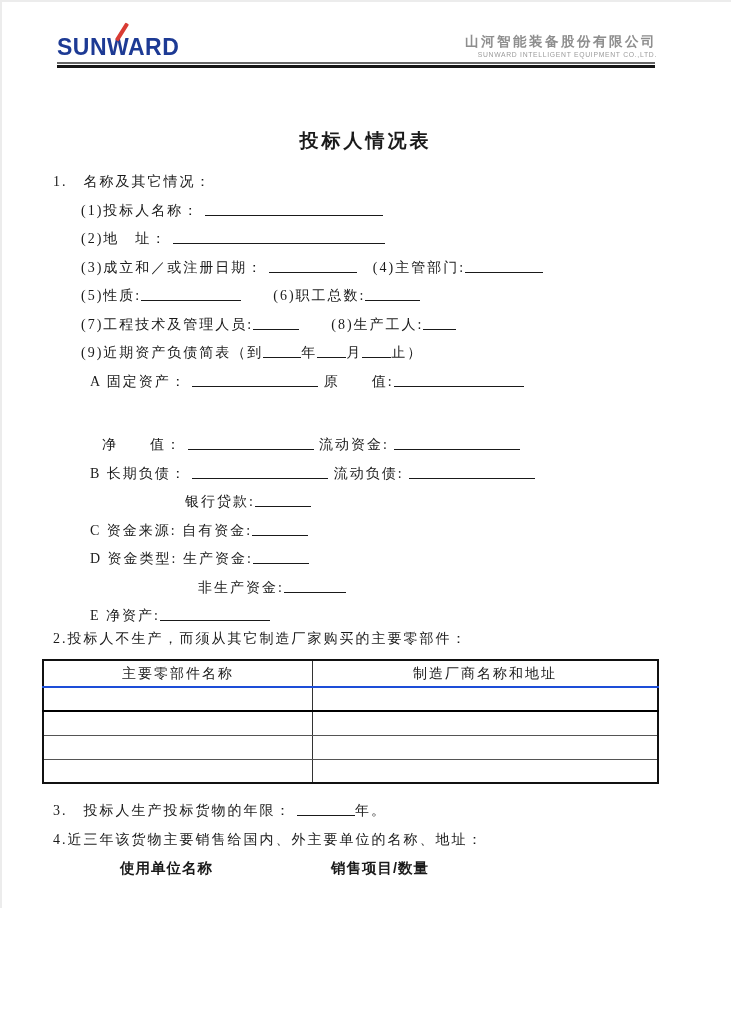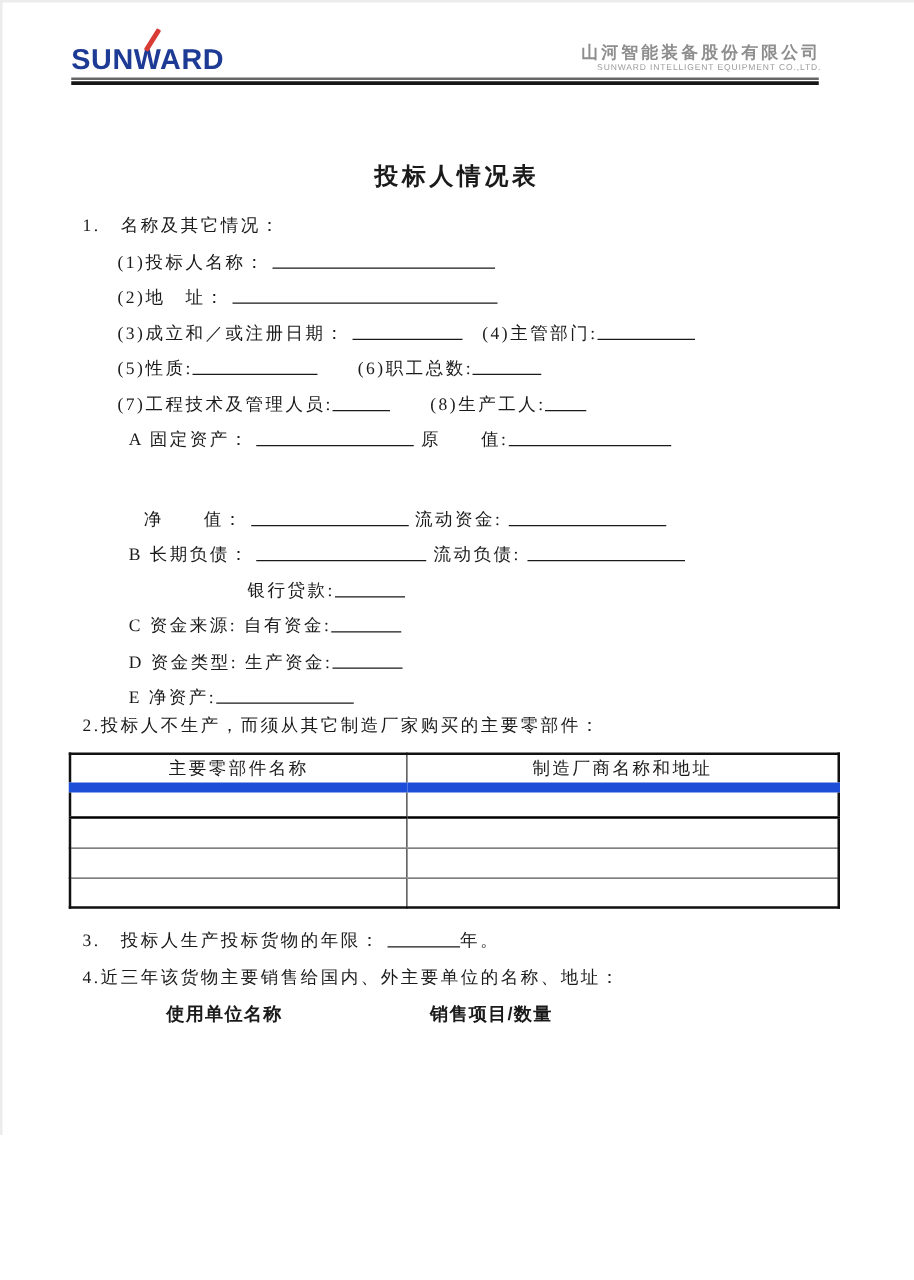--- a/index.html
+++ b/index.html
@@ -46,21 +46,21 @@
   .attachment-heading {
     position:absolute; top:76px; left:66px;
     font-weight:bold; font-size:15.5px; letter-spacing:1.5px;
   }
   
   .doc-title {
     position:absolute; top:128px; left:0; width:731px;
     text-align:center; font-weight:bold; font-size:19px; letter-spacing:3px;
   }
   
-  .content { position:absolute; top:168px; left:55px; width:617px; }
+  .content { position:absolute; top:168px; left:42px; width:617px; }
   .fline {
     height:28.5px; line-height:28.5px;
     font-size:14px; letter-spacing:2px; white-space:nowrap;
   }
   .ind-0 { padding-left:11px; }
   .ind-1 { padding-left:39px; }
   .ind-2 { padding-left:48px; }
   .ind-3 { padding-left:60px;margin-top:35px; }
   .ind-4 { padding-left:143px; }
   .ind-5 { padding-left:156px; }
@@ -70,21 +70,21 @@
     vertical-align:baseline; margin-bottom:-1px;
   }
   .before-lines .fline:last-child { margin-top:-6px; }
   
   .parts-table {
     width:617px; border-collapse:collapse; margin-top:6px;
     border:2.5px solid #111;
   }
   .parts-table th {
     font-weight:normal; font-size:14px; letter-spacing:2px;
-    height:27px; border-bottom:8px solid #1d4ed8;
+    height:27px; border-bottom:2px solid #1d4ed8;
   }
   .parts-table th + th, .parts-table td + td { border-left:1.5px solid #333; }
   .parts-table td { height:24px; }
   .parts-table tr.empty-row td { border-bottom:1.5px solid #555; }
   .parts-table tr.empty-row:first-of-type td { border-bottom:2.5px solid #000; }
   .parts-table tr.empty-row:last-of-type td { border-bottom:none; }
   
   .after-lines { margin-top:12px;font-family:Liberation Serif, serif; }
   .after-lines .fline { height:29px; line-height:29px; }
   .sales-columns {
@@ -121,26 +121,28 @@
   <div class="doc-title">投标人情况表</div>
 
   <div class="content">
     <div class="before-lines" id="form-lines">
         <div class="fline ind-0"><span>1.　名称及其它情况：</span></div>
         <div class="fline ind-1"><span>(1)投标人名称： </span><span class="blank" style="width: 178px;"></span></div>
         <div class="fline ind-1"><span>(2)地　址： </span><span class="blank" style="width: 212px;"></span></div>
         <div class="fline ind-1"><span>(3)成立和／或注册日期： </span><span class="blank" style="width: 88px;"></span><span>　(4)主管部门:</span><span class="blank" style="width: 78px;"></span></div>
         <div class="fline ind-1"><span>(5)性质:</span><span class="blank" style="width: 100px;"></span><span>　　(6)职工总数:</span><span class="blank" style="width: 55px;"></span></div>
         <div class="fline ind-1"><span>(7)工程技术及管理人员:</span><span class="blank" style="width: 46px;"></span><span>　　(8)生产工人:</span><span class="blank" style="width: 33px;"></span></div>
+        <div class="fline ind-1"><span>(9)近期资产负债简表（到</span><span class="blank" style="width: 38px;"></span><span>年</span><span class="blank" style="width: 29px;"></span><span>月</span><span class="blank" style="width: 29px;"></span><span>止）</span></div>
         <div class="fline ind-2"><span>A 固定资产： </span><span class="blank" style="width: 126px;"></span><span> 原　　值:</span><span class="blank" style="width: 130px;"></span></div>
         <div class="fline ind-3"><span>净　　值： </span><span class="blank" style="width: 126px;"></span><span> 流动资金: </span><span class="blank" style="width: 126px;"></span></div>
         <div class="fline ind-2"><span>B 长期负债： </span><span class="blank" style="width: 136px;"></span><span> 流动负债: </span><span class="blank" style="width: 126px;"></span></div>
         <div class="fline ind-4"><span>银行贷款:</span><span class="blank" style="width: 56px;"></span></div>
         <div class="fline ind-2"><span>C 资金来源: 自有资金:</span><span class="blank" style="width: 56px;"></span></div>
         <div class="fline ind-2"><span>D 资金类型: 生产资金:</span><span class="blank" style="width: 56px;"></span></div>
+        <div class="fline ind-5"><span>非生产资金:</span><span class="blank" style="width: 62px;"></span></div>
         <div class="fline ind-2"><span>E 净资产:</span><span class="blank" style="width: 110px;"></span></div>
         <div class="fline ind-0"><span>2.投标人不生产，而须从其它制造厂家购买的主要零部件：</span></div>
       </div>
 
     <table class="parts-table">
       <thead>
         <tr>
           <th>主要零部件名称</th>
           <th>制造厂商名称和地址</th>
         </tr>

